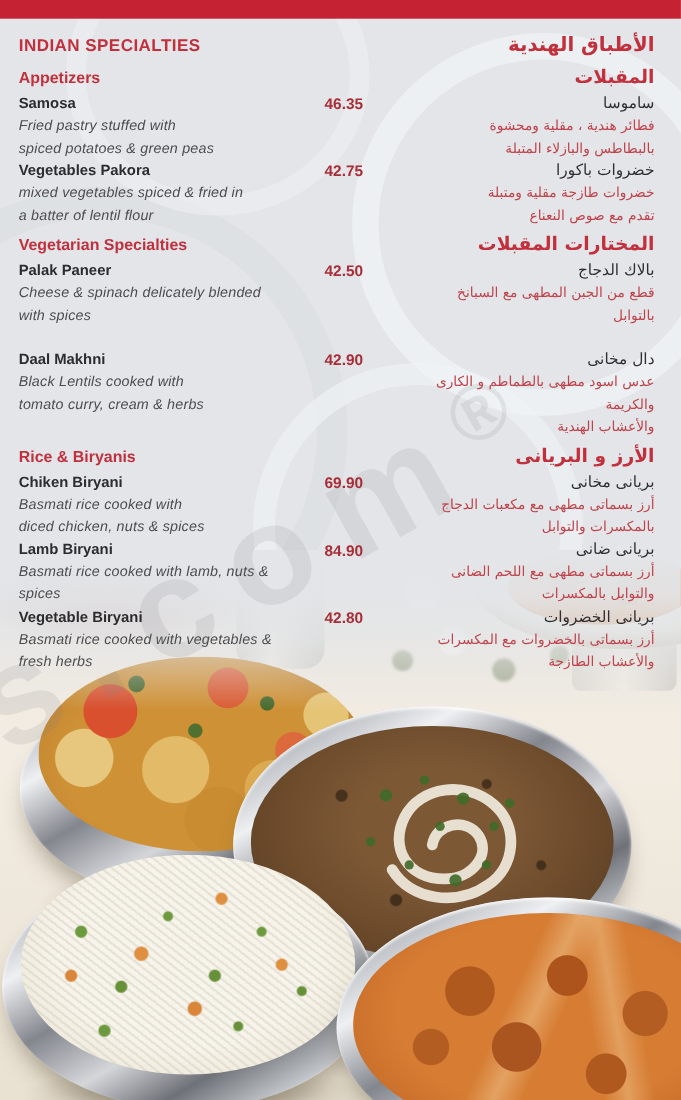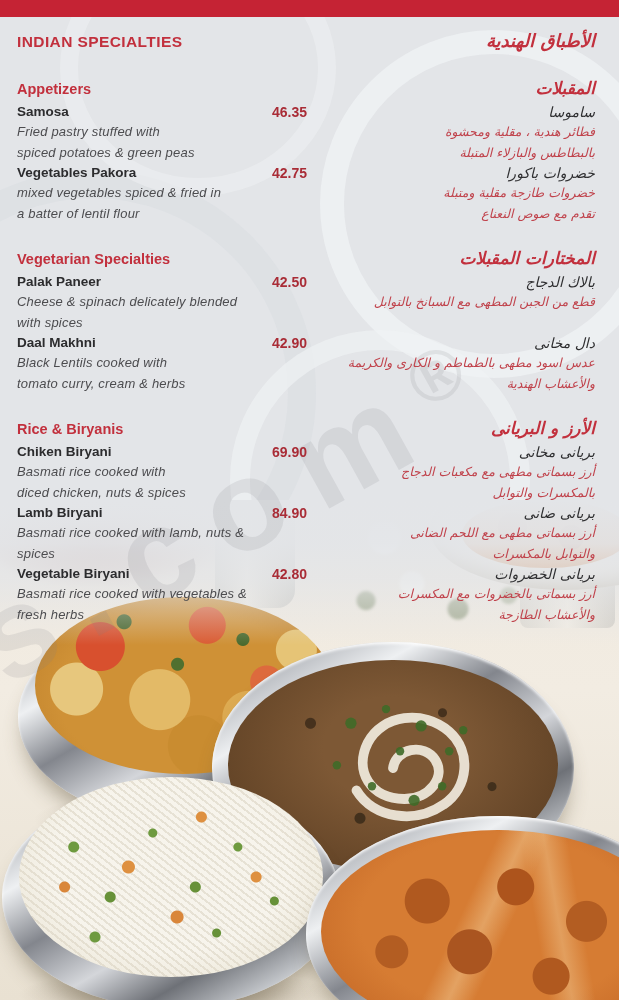--- a/index.html
+++ b/index.html
@@ -125,27 +125,27 @@
       linear-gradient(80deg, rgba(238,193,137,0) 60%, rgba(238,193,137,0.5) 66%, rgba(238,193,137,0) 72%),
       radial-gradient(ellipse at 50% 45%, #d67c33 0 55%, #bc5f20 100%);}
   .photo-fade{left:0; top:0; width:619px; height:145px; z-index:2;
     background:linear-gradient(180deg, rgba(227,229,232,1) 0%, rgba(227,229,232,0.95) 30%,
       rgba(227,229,232,0.75) 55%, rgba(227,229,232,0.35) 78%, rgba(227,229,232,0) 100%);}
 
   
   .content{position:absolute; left:17px; right:24px; top:30px; z-index:5;}
   .title-row{display:flex; justify-content:space-between; align-items:baseline; height:24px;}
   .title-en{font-size:15.5px; font-weight:bold; color:#c2303d; letter-spacing:0.4px;}
-  .ar{font-family:"DejaVu Sans", sans-serif; direction:rtl;font-style:italic;}
+  .ar{font-family:"DejaVu Sans", sans-serif; direction:rtl;}
   .title-ar{font-size:18px; font-weight:bold; color:#c2303d;}
-  .sec-head{display:flex; justify-content:space-between; align-items:baseline; height:24px; margin-top:24px;gap:21px;}
+  .sec-head{display:flex; justify-content:space-between; align-items:baseline; height:24px; margin-top:6px;gap:21px;}
   .sec-en{font-size:14.5px; font-weight:bold; color:#c2303d;}
   .sec-ar{font-size:17px; font-weight:bold; color:#c2303d;}
-  .item{display:flex; align-items:flex-start;}
-  .item.gap{}
+  .item{display:flex; align-items:flex-start;gap:23px;}
+  .item.gap{margin-top:20px;}
   .col-en{width:255px;}
   .item-name{font-size:13.5px; font-weight:bold; color:#2c2c2e; line-height:20px;}
   .item-desc{font-size:13px; font-style:italic; color:#4c4c4f; line-height:20.5px;
     letter-spacing:0.2px; white-space:pre-line;}
   .col-price{width:75px; font-size:14px; font-weight:bold; color:#a92c36; line-height:20px;}
   .col-ar{flex:1; text-align:right;}
   .item-name-ar{font-size:14px; color:#2f2f31; line-height:20px;}
   .item-desc-ar{font-size:12.5px; color:#c0434c; line-height:20.5px; white-space:pre-line;}
 </style>
 </head>

